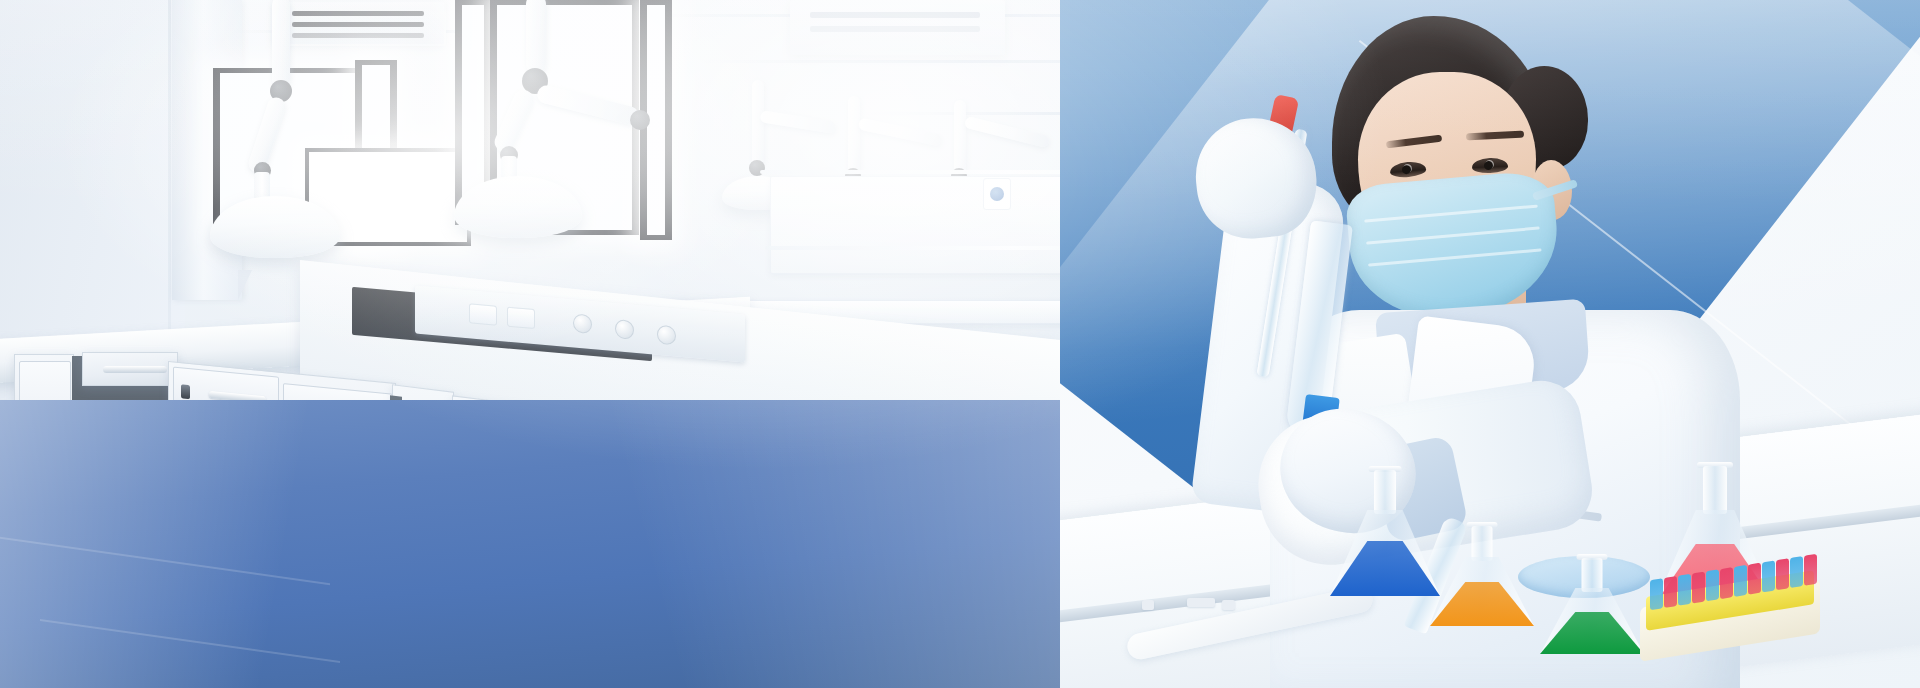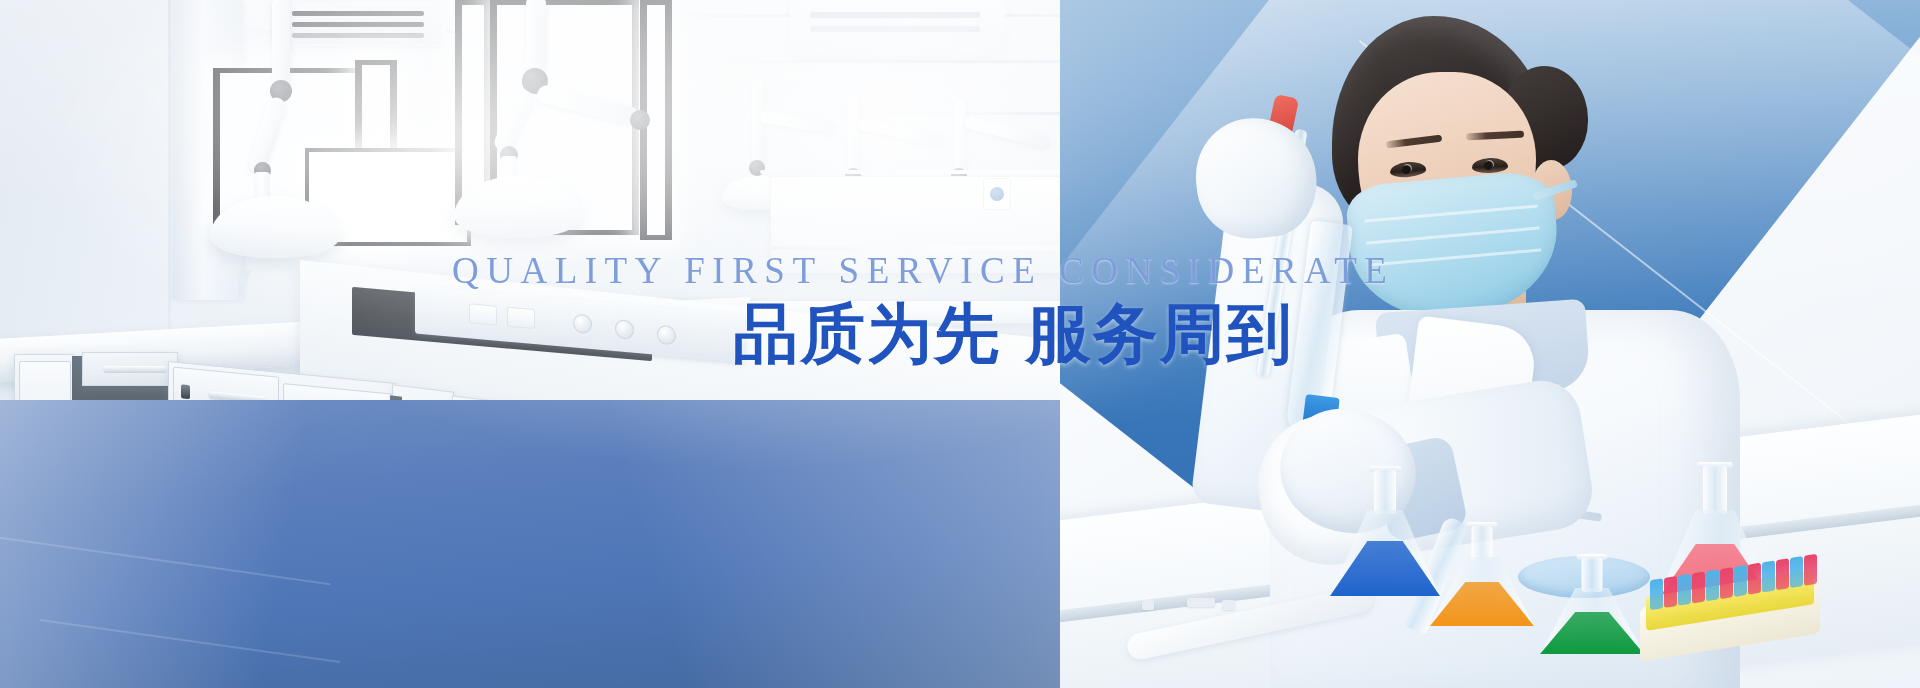--- a/index.html
+++ b/index.html
@@ -762,19 +762,17 @@
           <span class="tb" style="left: 140px; background: linear-gradient(rgb(79, 179, 232), rgba(79, 179, 232, 0.733));"></span>
           <span class="tb" style="left: 154px; background: linear-gradient(rgb(232, 69, 107), rgba(232, 69, 107, 0.733));"></span>
         </div>
     </div>
 
     <div class="grade"></div>
   </div>
 
   <div class="overlay">
 
-    <div class="tagline-en">QUALITY FIRST SERVICE CONSIDERATE</div>
-
-    <div class="headline">品质为先 服务周到</div>
+
 
 
   </div>
 </div>
 
 </body></html>

